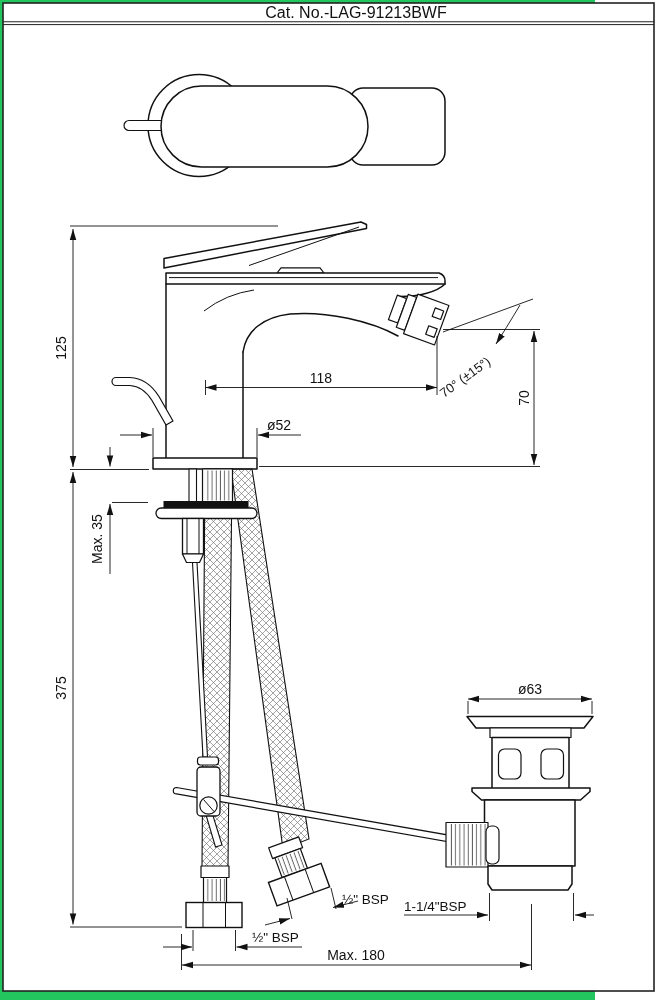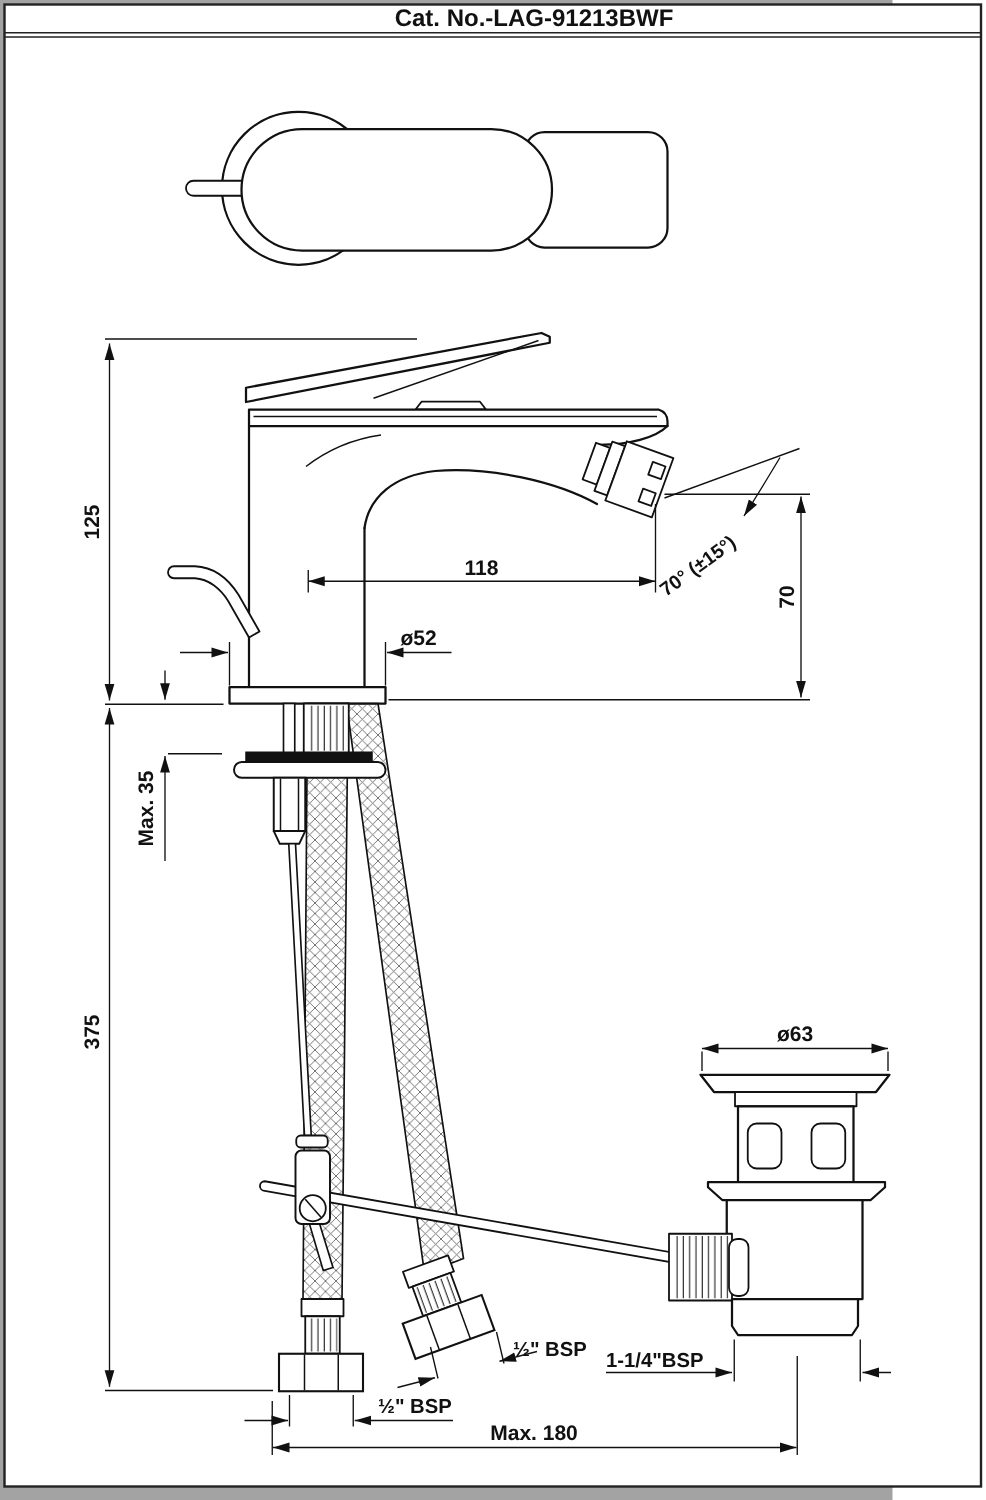--- a/index.html
+++ b/index.html
@@ -1,16 +1,16 @@
 <!DOCTYPE html>
 <html><head>
 <meta charset="utf-8">
 <style>
   html,body{margin:0;padding:0;background:#fff;}
-  #page{position:relative;width:595px;height:1000px;background:#a3a3a3;font-family:"Liberation Sans",sans-serif;font-weight:bold;}
+  #page{position:relative;width:595px;height:1000px;background:#22c55e;font-family:"Liberation Sans",sans-serif;}
   svg{display:block;}
   text{fill:#111;font-family:"Liberation Sans",sans-serif;}
   .obj{stroke:#111;stroke-width:1.5;fill:none;stroke-linejoin:round;stroke-linecap:round;}
   .objf{stroke:#111;stroke-width:1.5;fill:#fff;stroke-linejoin:round;}
   .objf2{stroke:#111;stroke-width:1.2;fill:#fff;stroke-linejoin:round;}
   .thin{stroke:#111;stroke-width:1;fill:none;}
   .dim{stroke:#111;stroke-width:0.9;fill:none;}
   .dimtxt{font-size:14px;}
   .bsptxt{font-size:13.5px;}
 </style>

